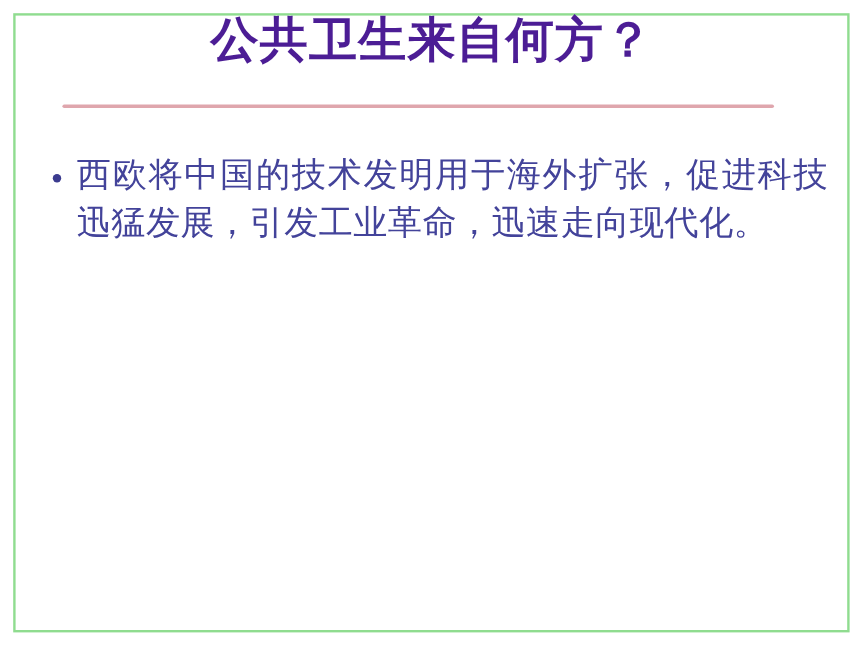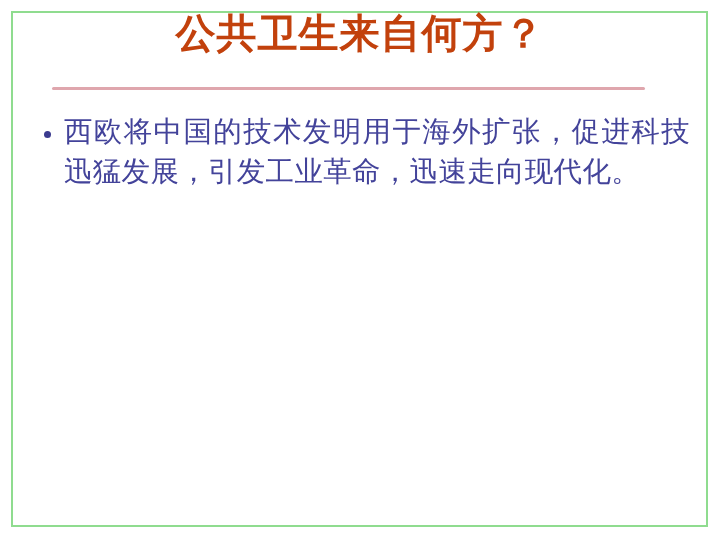--- a/index.html
+++ b/index.html
@@ -35,37 +35,37 @@
     top: 12px;
     width: 640px;
     text-align: center;
   }
   .slide-title {
     margin: 0;
     font-family: "Liberation Serif", "DejaVu Serif", serif;
     font-weight: bold;
     font-size: 40px;
     line-height: 1.1;
-    color: #c2410c;
+    color: #4c1d95;
     letter-spacing: 1px;
     white-space: nowrap;
   }
   .title-rule {
     position: absolute;
     left: 52px;
     top: 87px;
     width: 593px;
     height: 3px;
     background: #dfa6ad;
     border-radius: 2px;
   }
   .body-area {
     position: absolute;
     left: 30px;
-    top: 112px;
+    top: 127px;
     width: 660px;
   }
   .bullet-row {
     display: flex;
     align-items: flex-start;
     margin-bottom: 14px;
   }
   .bullet-marker {
     flex: 0 0 auto;
     width: 34px;

